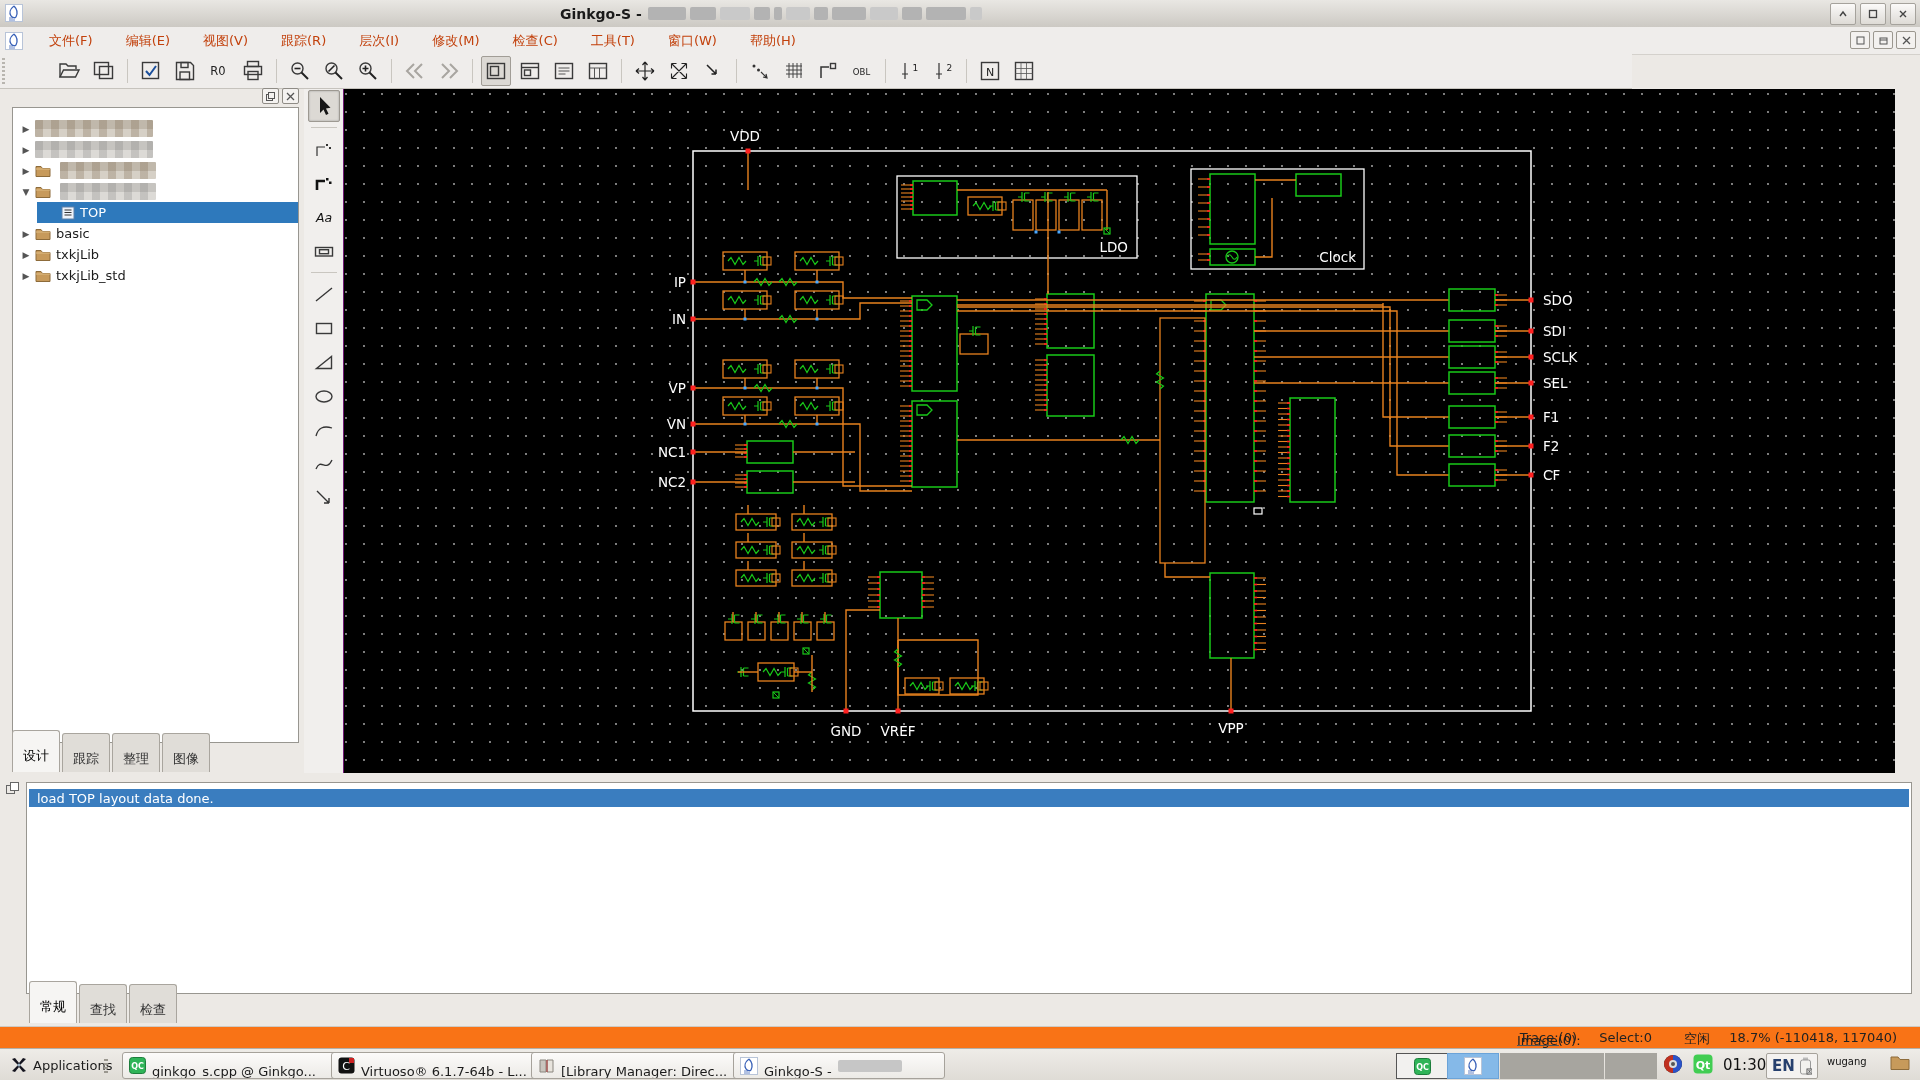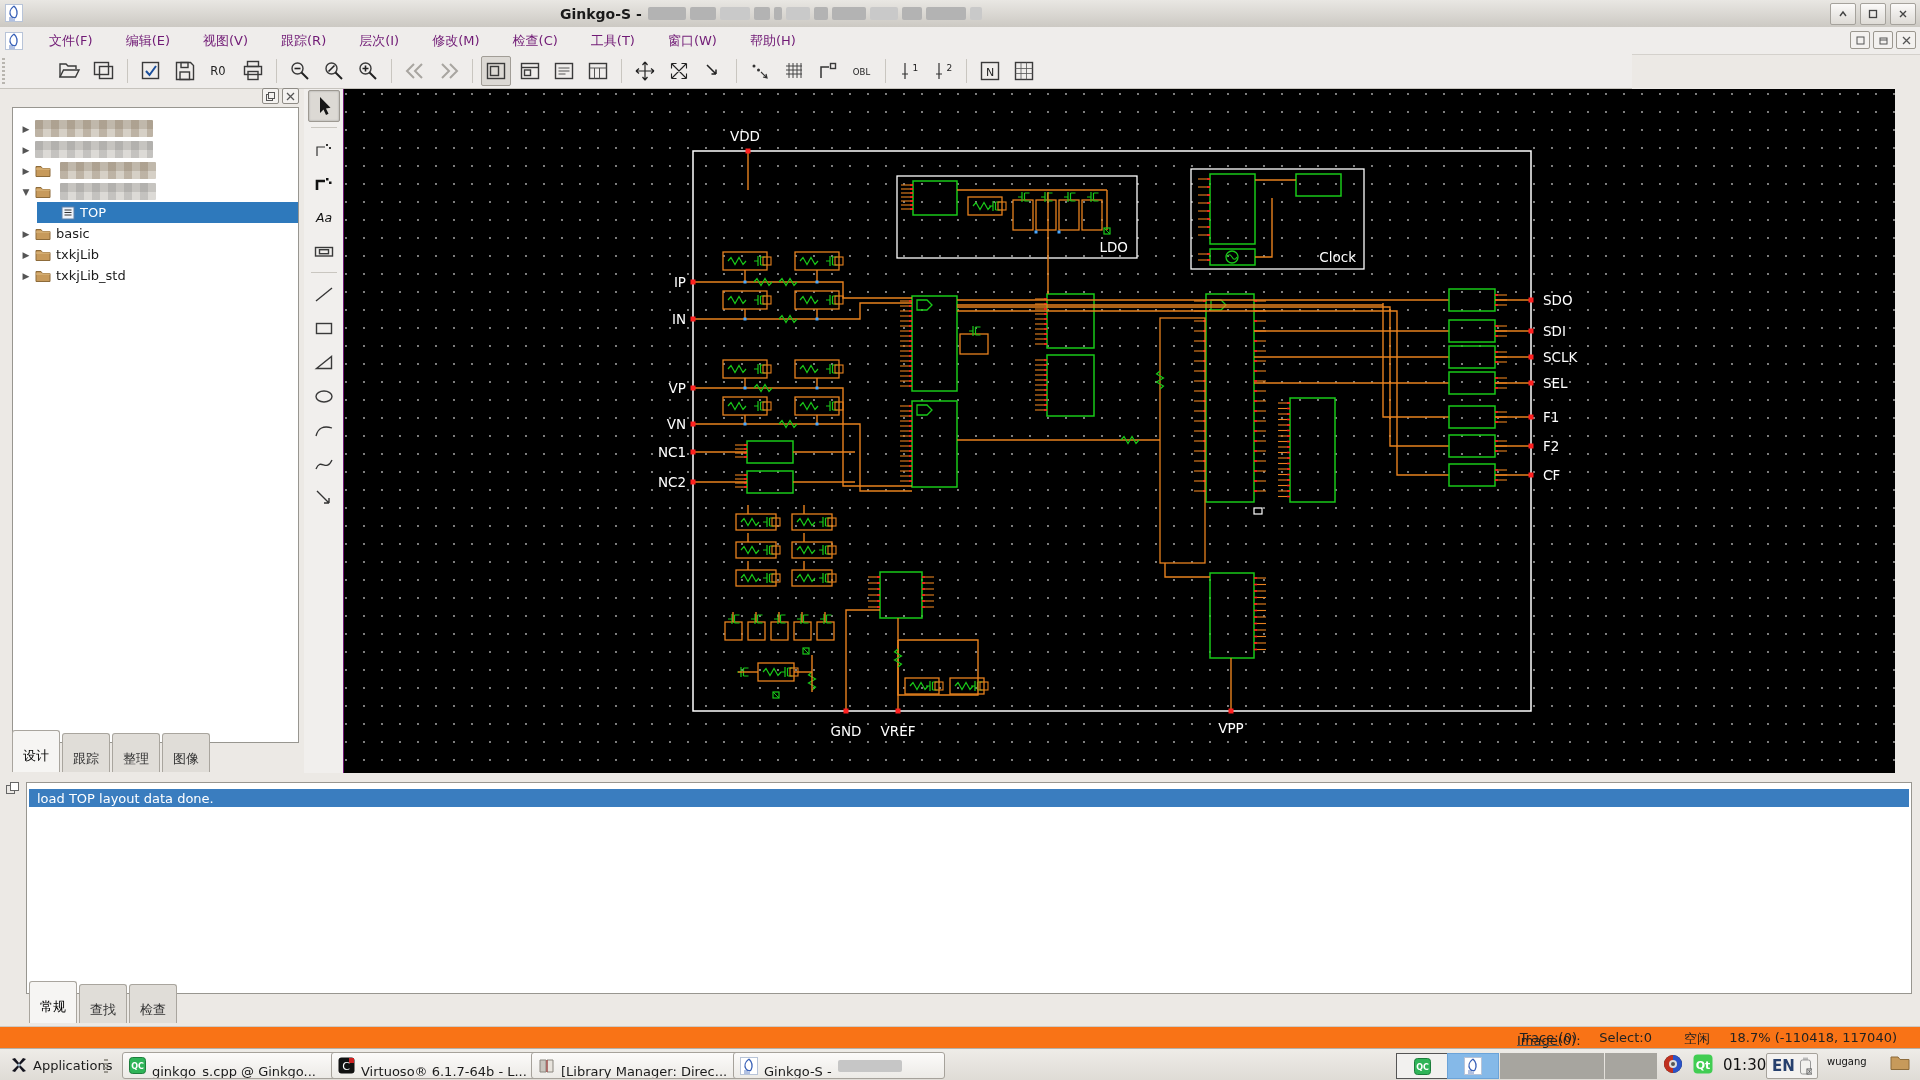--- a/index.html
+++ b/index.html
@@ -15,21 +15,21 @@
   .title-text{font-weight:bold;color:#1a1a1a;font-size:14px;}
   .mosaic-strip{display:flex;gap:4px;align-items:center;}
   .blurblock{height:13px;border-radius:2px;background:#b3b3b3;}
   .blurblock.lt{background:#c9c9c9;}
   .win-buttons{position:absolute;right:4px;top:3px;display:flex;gap:4px;}
   .win-btn{width:24px;height:20px;border:1px solid #a5a29c;border-radius:2px;
     background:linear-gradient(#fbfaf9,#dedbd6);display:flex;align-items:center;justify-content:center;}
   
   .menubar{position:absolute;left:0;top:27px;width:1920px;height:27px;background:#efedeb;
     border-bottom:1px solid #d4d1cc;display:flex;align-items:center;}
-  .menu-item{padding:4px 12px;margin-left:9px;color:#701a75;}
+  .menu-item{padding:4px 12px;margin-left:9px;color:#c2410c;}
   .menu-item:first-child{margin-left:14px;}
   .mdi-buttons{position:absolute;right:4px;top:4px;display:flex;gap:3px;}
   .mdi-btn{width:18px;height:16px;border:1px solid #9b978f;border-radius:2px;background:#f3f1ef;
     display:flex;align-items:center;justify-content:center;}
   
   .toolbar{position:absolute;left:0;top:54px;width:1632px;height:34px;background:#efedeb;
     border-bottom:1px solid #c6c3bd;display:flex;align-items:center;gap:44px;}
   .tb-ico{width:28px;height:28px;margin:0 2px;display:flex;align-items:center;justify-content:center;border:1px solid transparent;border-radius:2px;}
   .tb-ico.pressed{background:#dcd9d4;border:1px solid #a19d96;}
   .tb-sep{width:1px;height:24px;background:#c9c6c0;margin:0 6px;}

